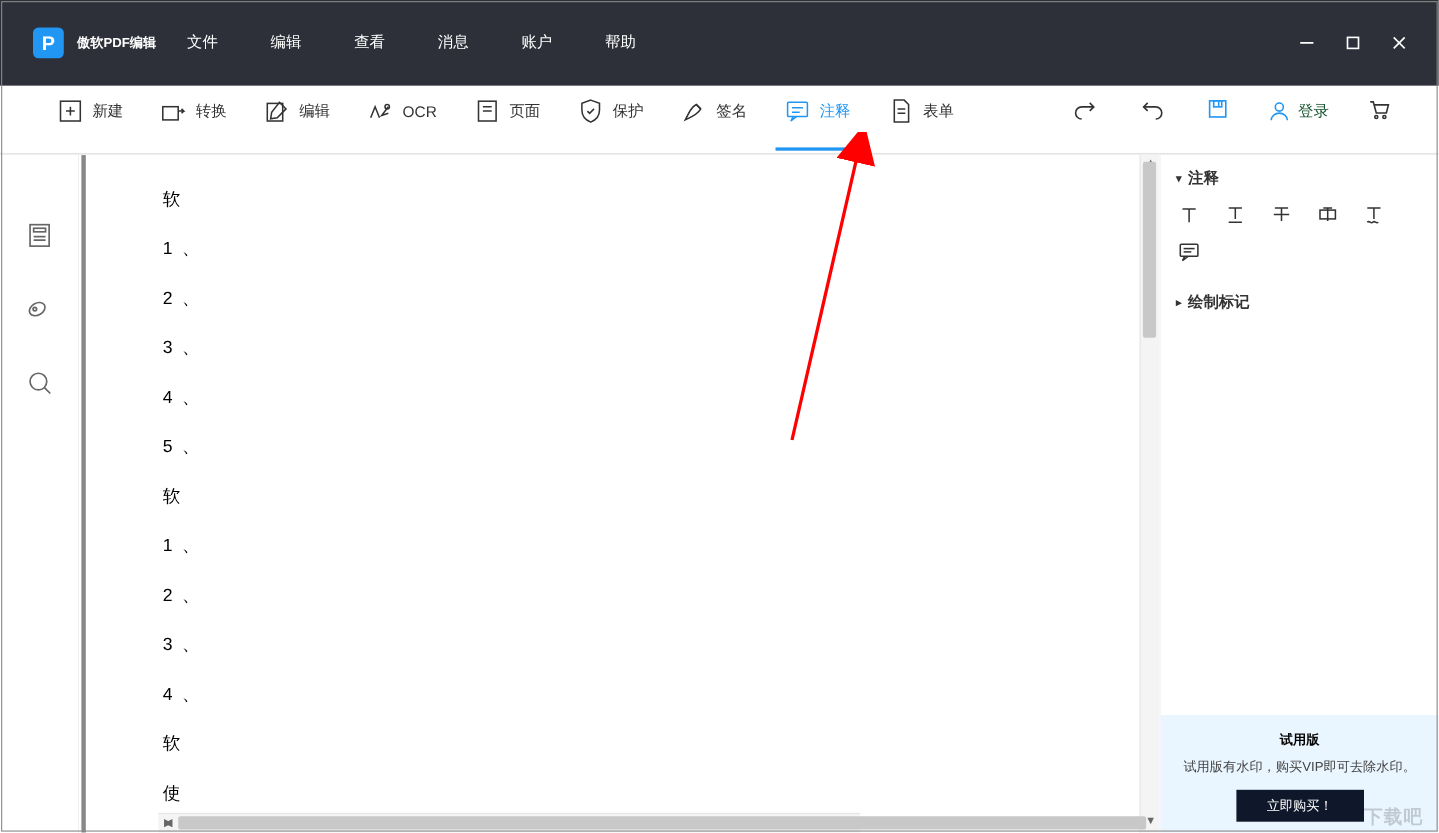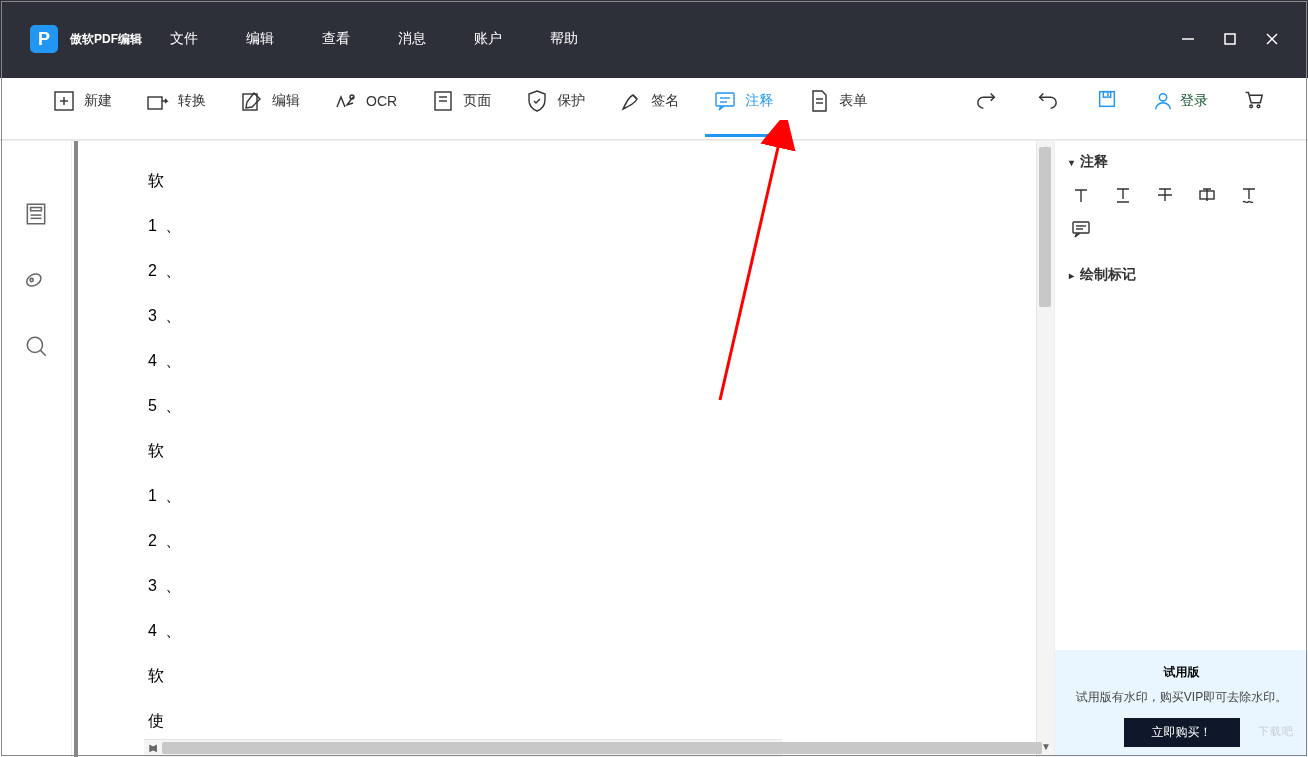--- a/index.html
+++ b/index.html
@@ -53,21 +53,21 @@
 .anno-row{ display:flex; gap:22px; padding:4px 2px 10px; }
 .anno-row span{ cursor:pointer; font-family:serif; font-size:16px; position:relative; display:inline-flex; align-items:center; justify-content:center; width:20px; height:20px;}
 .anno-row svg{ width:20px; height:20px; stroke:#333; fill:none; stroke-width:1.4;}
 .comment-row{ padding:4px 2px;}
 .comment-row svg{ width:20px; height:20px; stroke:#333; fill:none; stroke-width:1.4;}
 
 .trial-box{ margin-top:auto; background:#eaf6ff; padding:14px 12px 10px; font-size:12px; color:#333; text-align:center;}
 .trial-title{ color:#000000; font-weight:bold; margin-bottom:8px; font-size:12px;}
 .trial-text{ margin-bottom:12px; font-size:12px; color:#444;}
 .buy-btn{ background:#0f172a; color:#fff; padding:6px 0; font-size:12px; cursor:pointer; display:block; width:116px; margin:0 auto; text-align:center;}
-.watermark{ position:absolute; right:14px; bottom:18px; font-size:11px; color:rgba(0,0,0,0.18); font-weight:normal; letter-spacing:1px;}
+.watermark{ position:absolute; right:14px; bottom:3px; font-size:17px; color:rgba(0,0,0,0.18); font-weight:bold; letter-spacing:1px;}
 
 
 .red-arrow{ position:absolute; pointer-events:none; }
 
 .outer-frame{ position:absolute; inset:1px; border:1px solid #888; pointer-events:none;}
 </style>
 </head>
 <body>
 
 <div class="titlebar">

